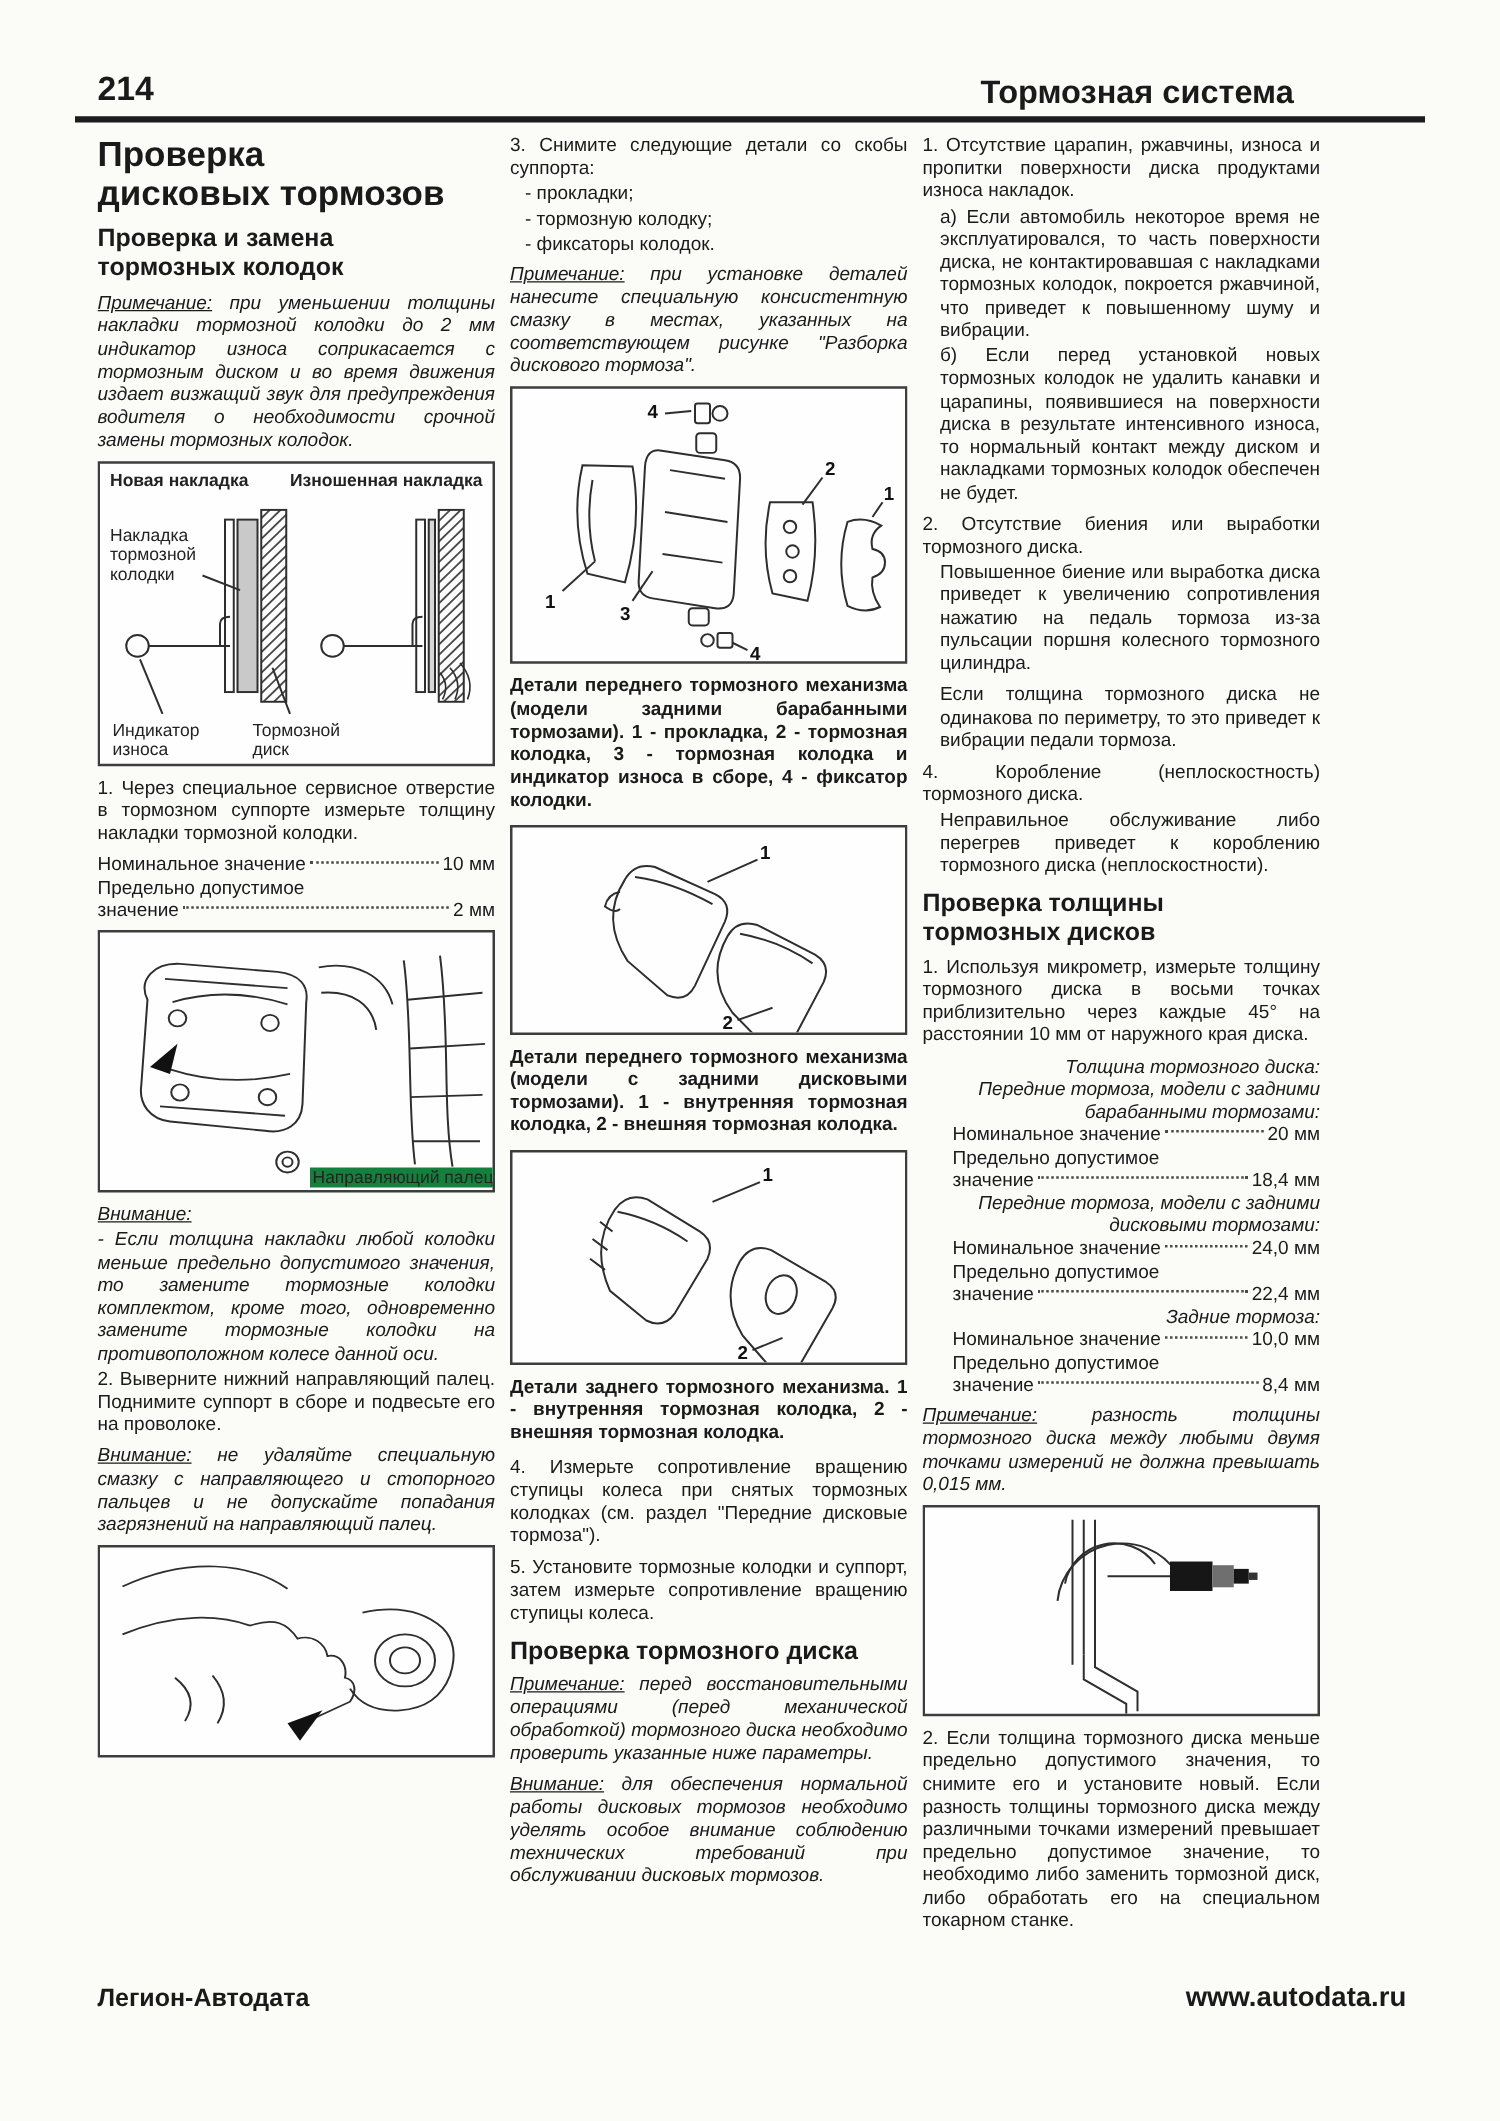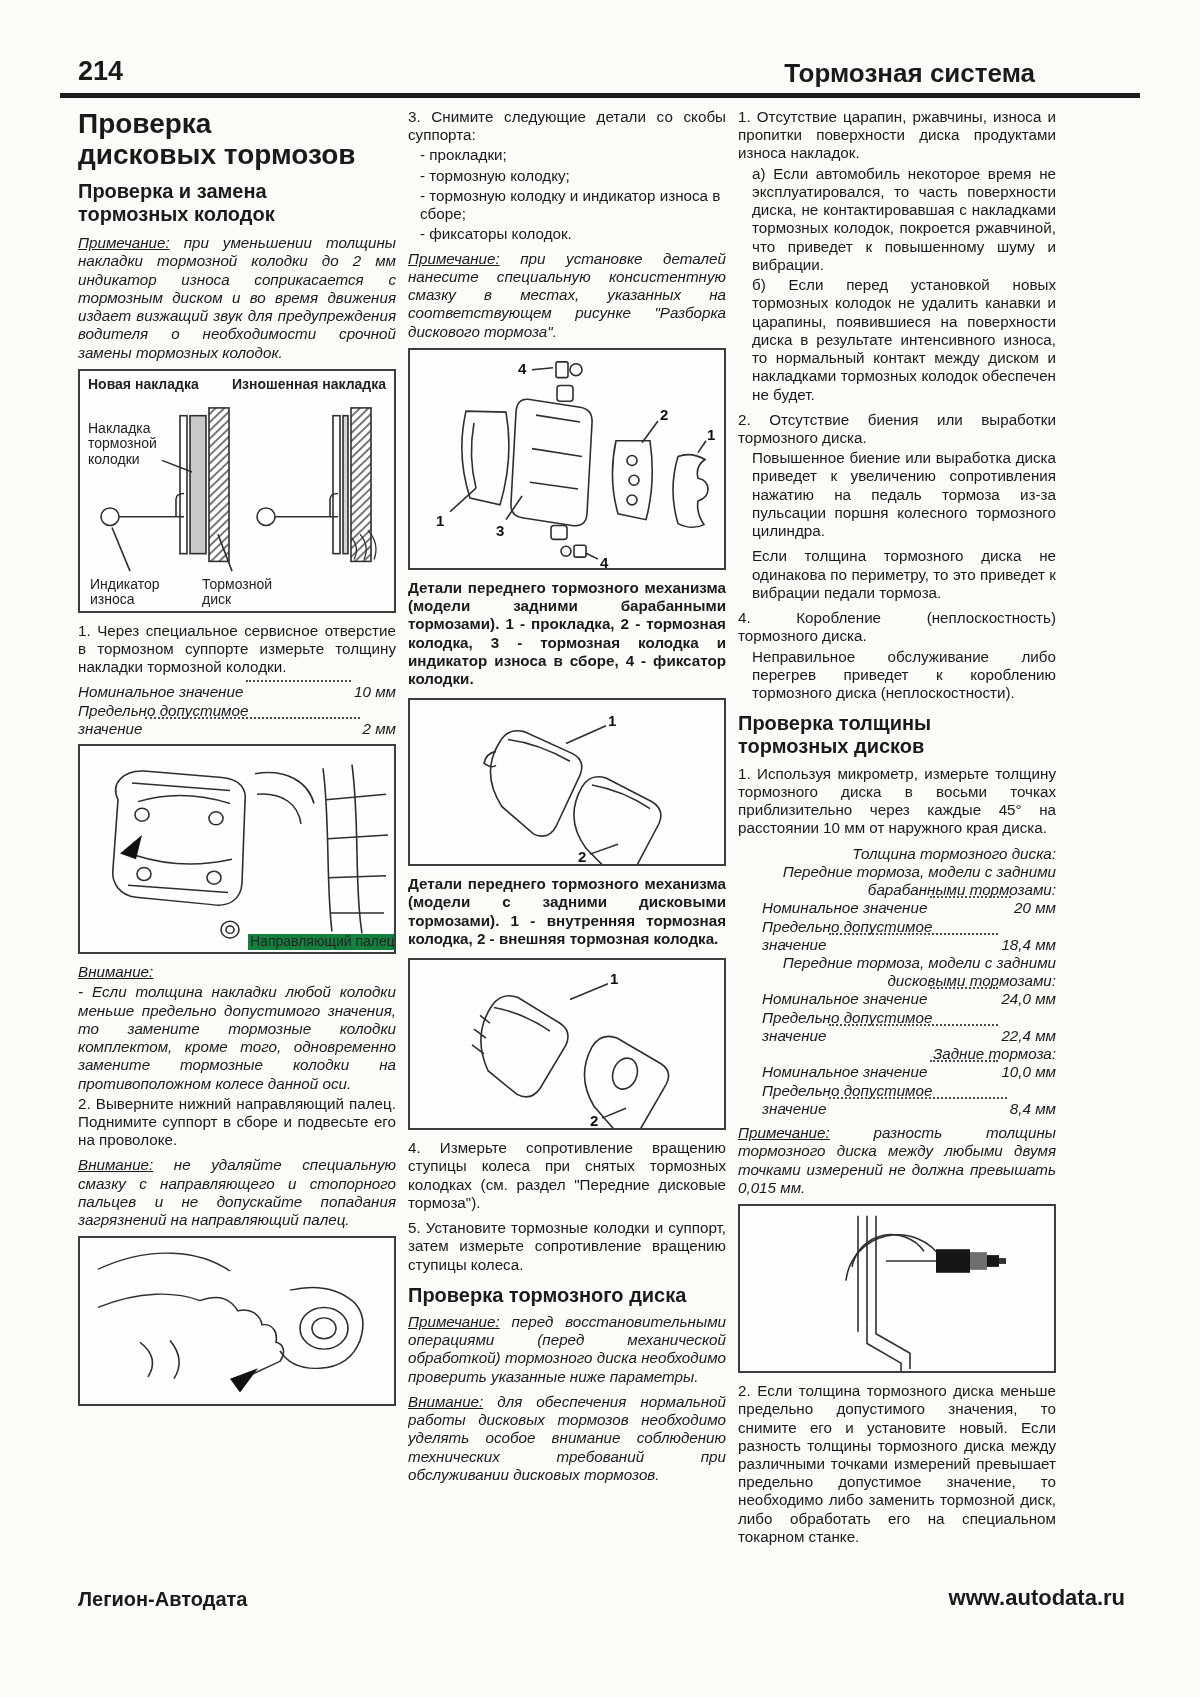--- a/index.html
+++ b/index.html
@@ -19,21 +19,21 @@
   .ital{font-style:italic}
   .lbl{font-style:italic;text-decoration:underline}
   .li{margin:0 0 2px;padding-left:12px;text-align:left}
   .ind{padding-left:14px}
   .cap{font-weight:700;text-align:justify;margin:3px 0 10px}
   .fig{position:relative;border:2px solid #3d3d3d;background:#fefefe;margin:3px 0 9px;overflow:hidden}
   .fig svg{display:block}
   .flabel{position:absolute;font-size:14px;line-height:1.12;color:#222}
   .fbold{font-weight:700;white-space:nowrap}
   .callout{position:absolute;font-size:15px;font-weight:700;color:#111}
-  .specline{display:flex;align-items:flex-start;font-style:italic;margin:0}
+  .specline{display:flex;align-items:center;margin:0}
   .sv{white-space:nowrap}
   .dots{flex:1;min-width:12px;border-bottom:2px dotted #4a4a4a;margin:0 3px;position:relative;top:-3px}
   .sg-head{font-style:italic;padding-left:12px;margin:0;text-align:right}
   .sg-title{font-style:italic;margin:0;text-align:right}
   .sl2{padding-left:24px}
   .footl{position:absolute;left:78px;top:1588px;font-size:20px;font-weight:700}
   .footr{position:absolute;right:75px;top:1585px;font-size:22px;font-weight:700}
 </style>
 </head>
 <body>
@@ -144,21 +144,20 @@
       </svg>
     </div>
 
   </div>
 
   <div class="col c2">
 
     <p class="tight">3. Снимите следующие детали со скобы суппорта:</p>
     <p class="li">- прокладки;</p>
     <p class="li">- тормозную колодку;</p>
-    <p class="li">- тормозную колодку и индикатор износа в сборе;</p>
     <p class="li" style="margin-bottom:6px">- фиксаторы колодок.</p>
 
     <p class="ital"><span class="lbl">Примечание:</span> <span>при установке деталей нанесите специальную консистентную смазку в местах, указанных на соответствующем рисунке "Разборка дискового тормоза".</span></p>
 
     <div class="fig" style="height:222px">
       <svg width="313" height="218" viewBox="0 0 313 221" preserveAspectRatio="none">
         <g stroke="#2e2e2e" fill="none" stroke-width="1.6">
           <rect x="146" y="12" width="12" height="16" rx="2"></rect>
           <circle cx="166" cy="20" r="6"></circle>
           <line x1="122" y1="20" x2="143" y2="18"></line>
@@ -219,20 +218,21 @@
           <path d="M184,148 q-18,-30 -2,-60 q9,-15 25,-9 l44,26 q12,8 5,21 l-25,44 q-9,13 -23,6 z"></path>
           <ellipse cx="215" cy="115" rx="12" ry="16" transform="rotate(18 215 115)"></ellipse>
           <line x1="160" y1="40" x2="198" y2="24"></line>
           <line x1="216" y1="150" x2="192" y2="160"></line>
         </g>
       </svg>
       <div class="callout" style="left:200px;top:10px">1</div>
       <div class="callout" style="left:180px;top:152px">2</div>
     </div>
 
+    <p class="cap">Детали заднего тормозного механизма. 1 - внутренняя тормозная колодка, 2 - внешняя тормозная колодка.</p>
 
     <p>4. Измерьте сопротивление вращению ступицы колеса при снятых тормозных колодках (см. раздел "Передние дисковые тормоза").</p>
     <p>5. Установите тормозные колодки и суппорт, затем измерьте сопротивление вращению ступицы колеса.</p>
 
     <h2 class="h2m">Проверка тормозного диска</h2>
 
     <p class="ital"><span class="lbl">Примечание:</span> <span>перед восстановительными операциями (перед механической обработкой) тормозного диска необходимо проверить указанные ниже параметры.</span></p>
 
     <p class="ital"><span class="lbl">Внимание:</span> <span>для обеспечения нормальной работы дисковых тормозов необходимо уделять особое внимание соблюдению технических требований при обслуживании дисковых тормозов.</span></p>
 

